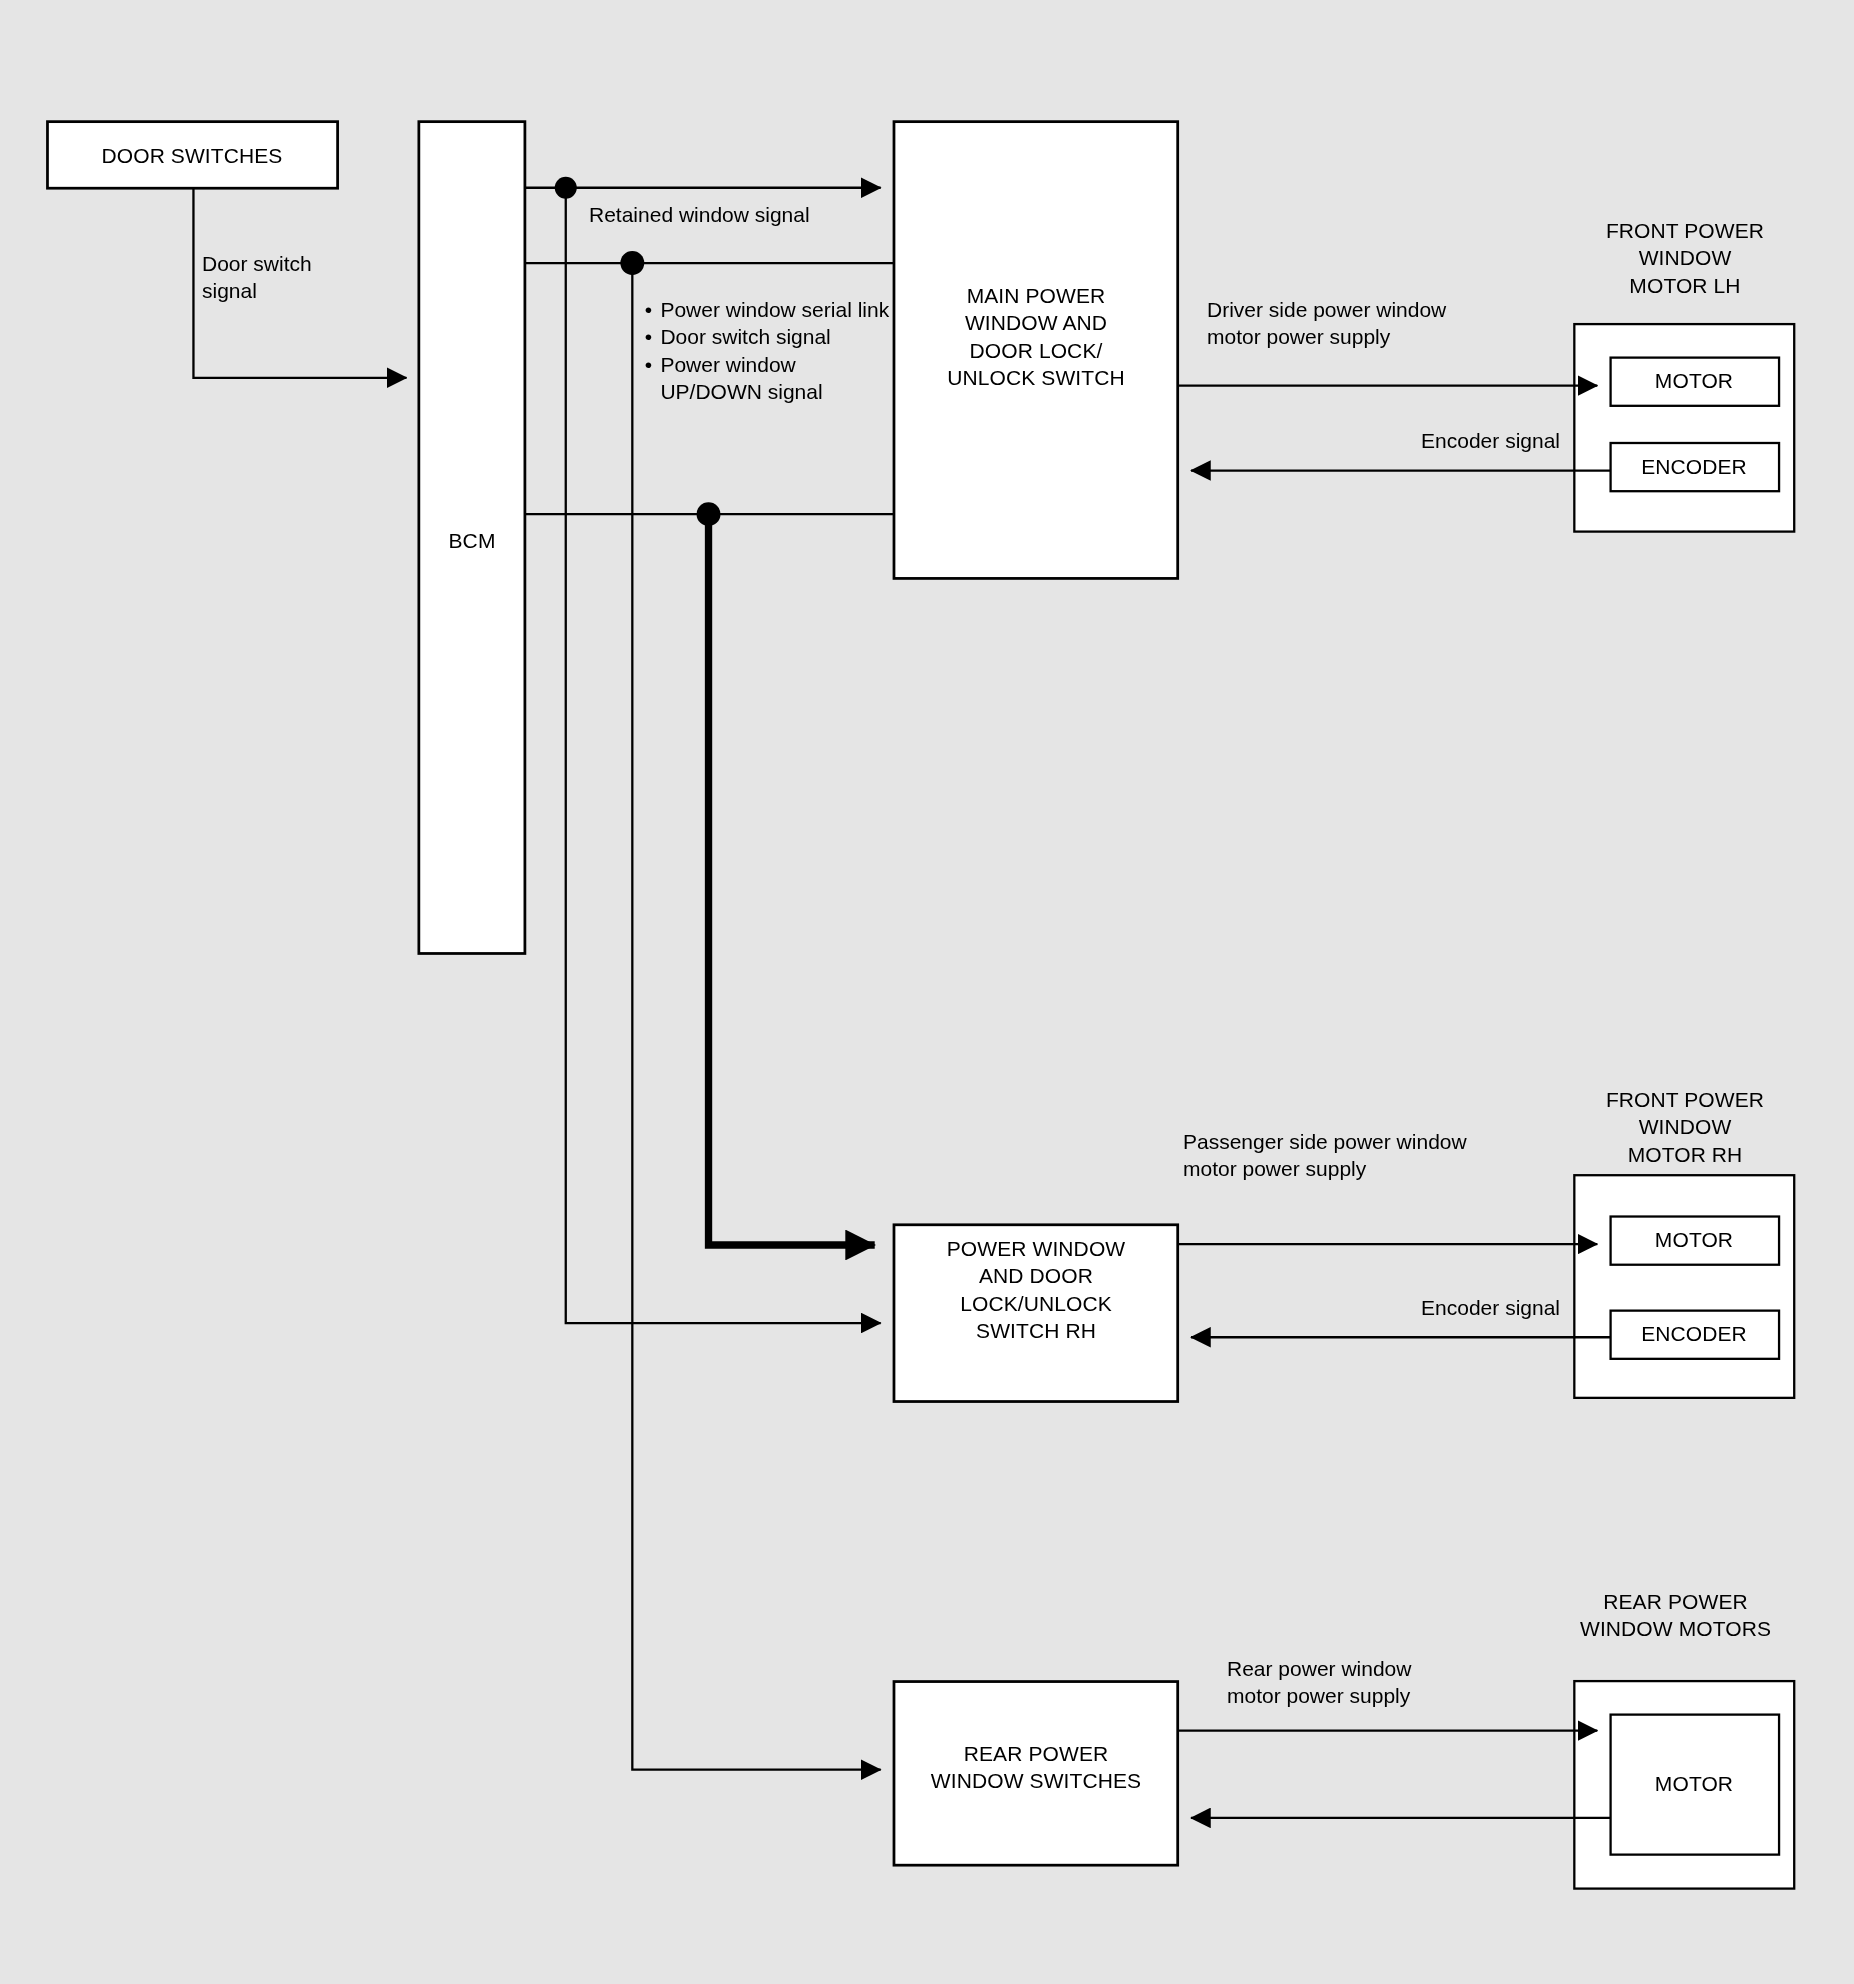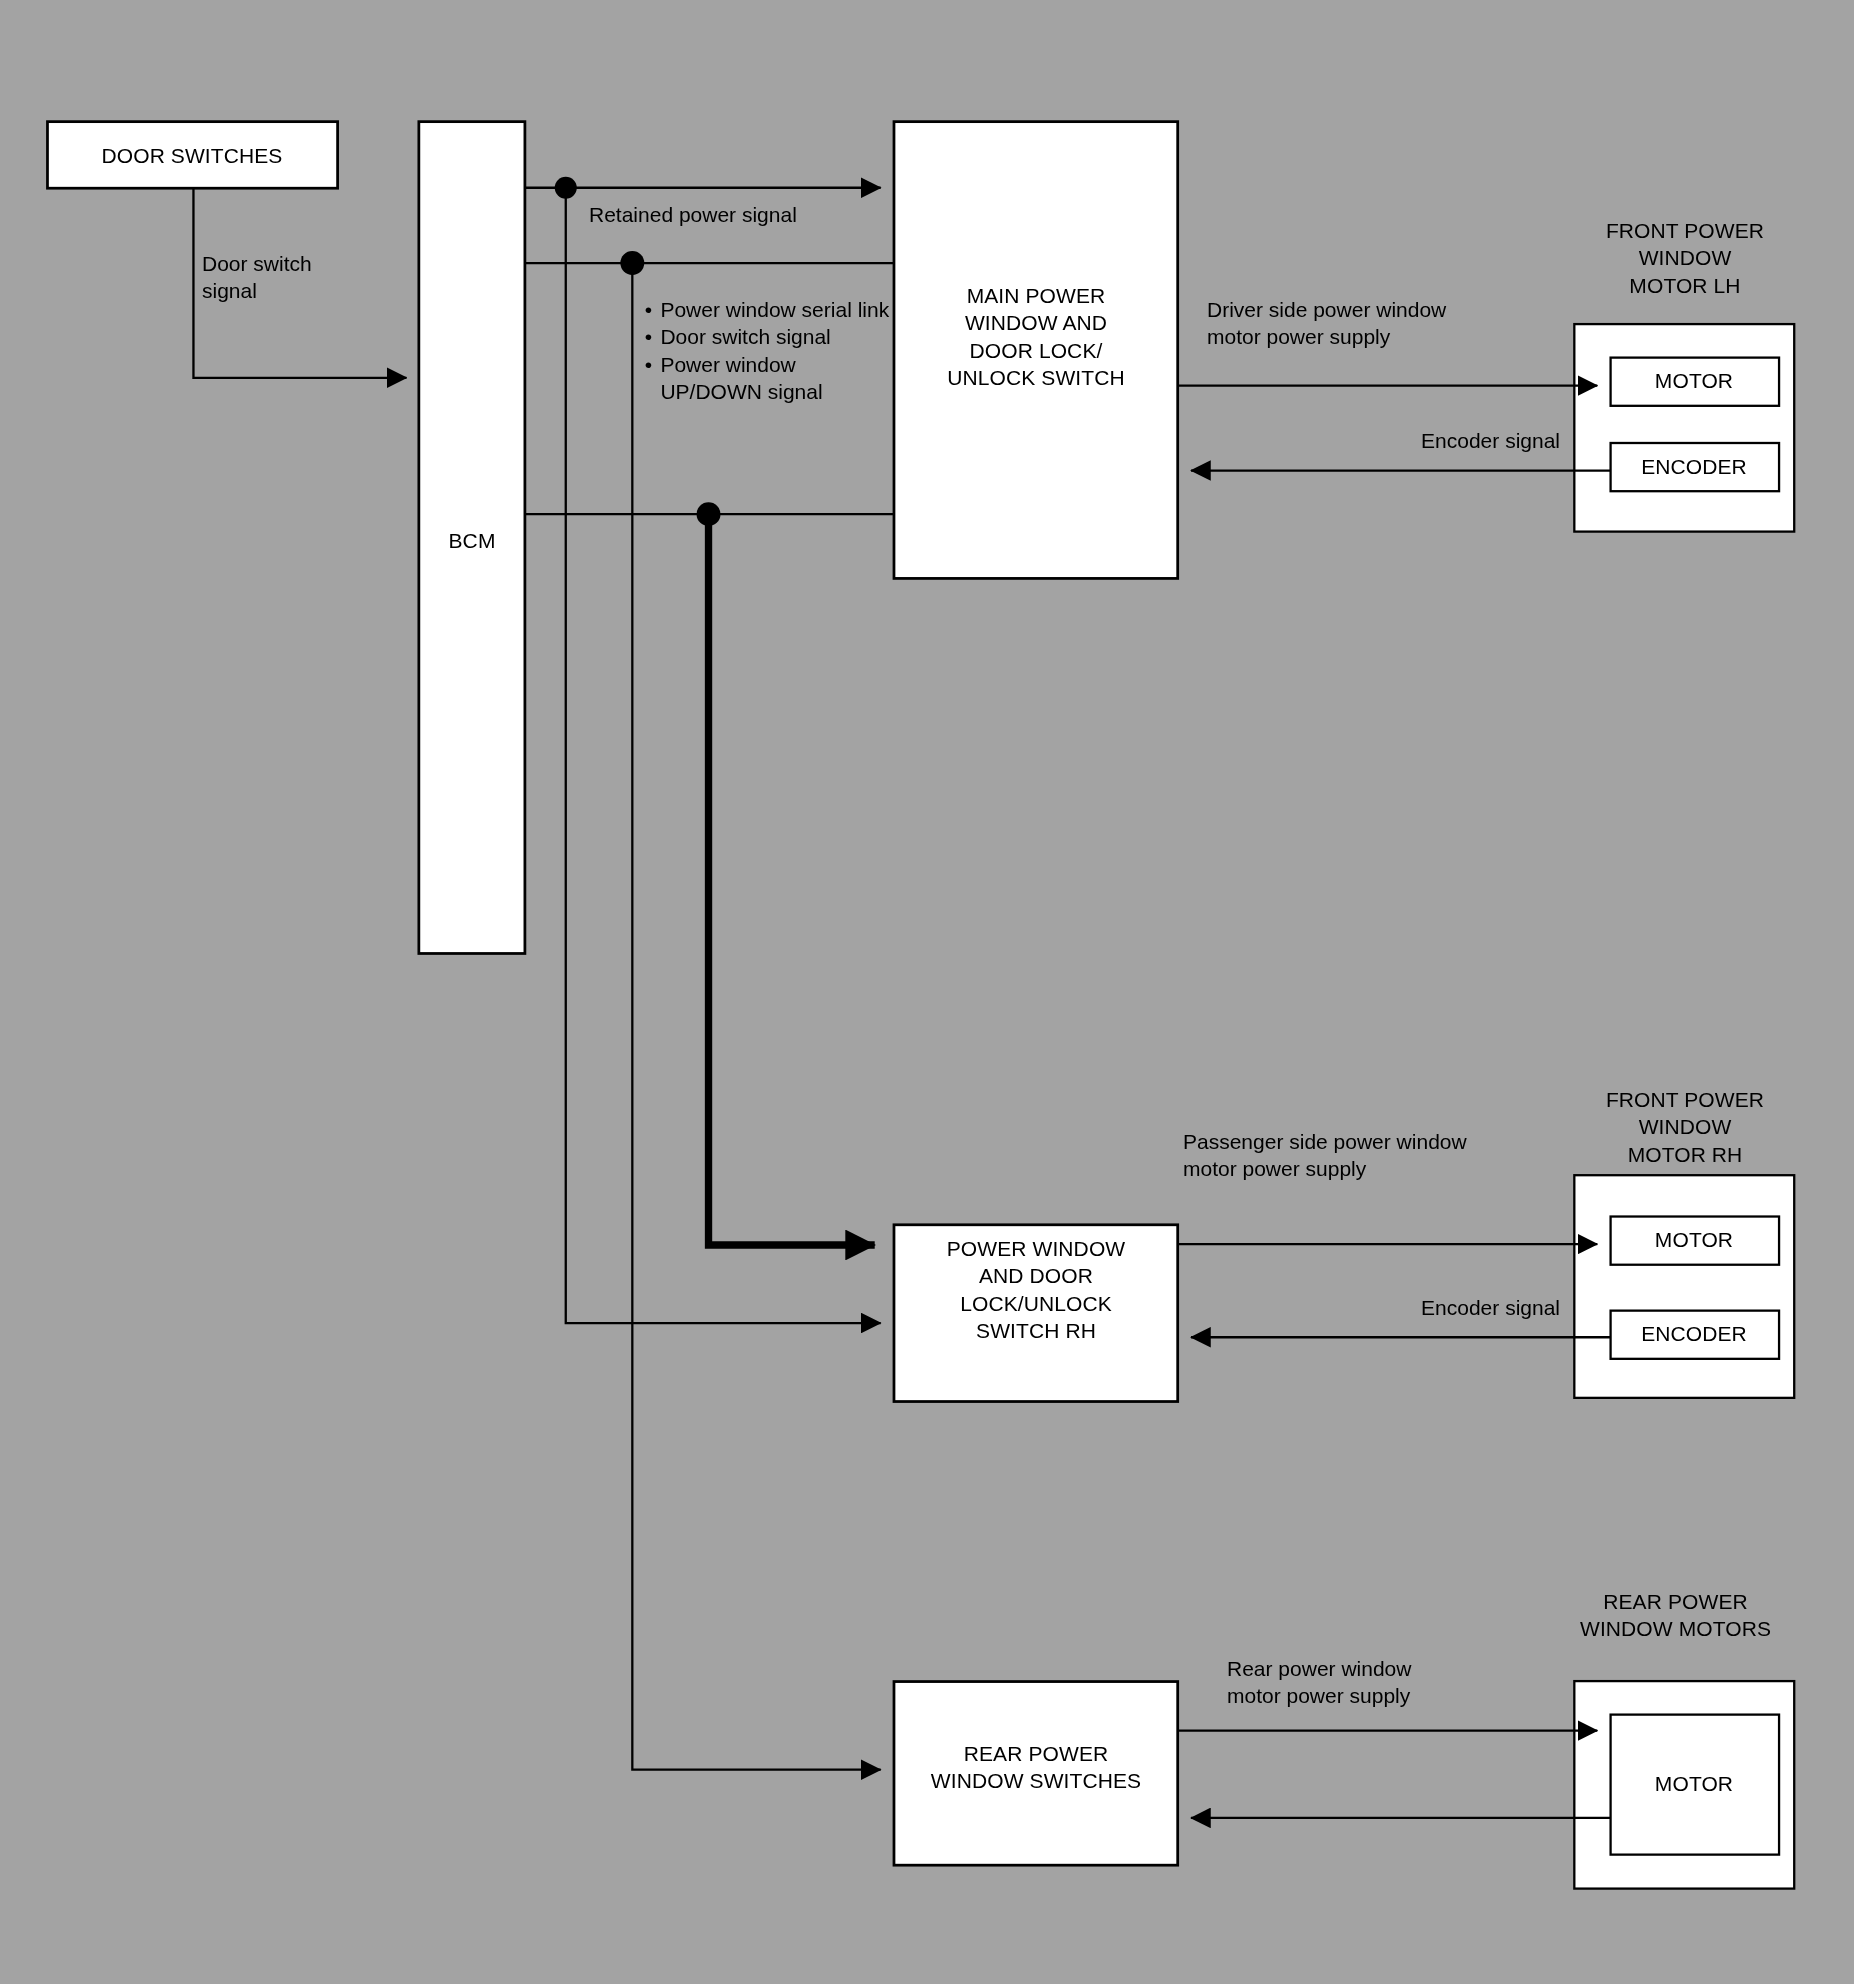--- a/index.html
+++ b/index.html
@@ -12,21 +12,21 @@
     width: 1855px;
     height: 1985px;
     font-family: "Liberation Sans", sans-serif;
     color: #000000;
     overflow: hidden;
   }
   #diagram-root {
     position: relative;
     width: 1855px;
     height: 1985px;
-    background: #a3a3a3;
+    background: #e5e5e5;
   }
   svg#wiring {
     position: absolute;
     left: 0;
     top: 0;
     width: 1855px;
     height: 1985px;
   }
   .box-rect {
     fill: #ffffff;
@@ -163,21 +163,21 @@
     <path class="wire" d="M 3508,3960 L 2594,3960" marker-end="url(#arrowR)"></path>
   </svg>
 
   <div class="lbl lbl-caps" style="left:47px; top:142px; width:290px;">DOOR SWITCHES</div>
 
   <div class="lbl lbl-lower" style="left:202px; top:250px; width:197px;">Door switch
 signal</div>
 
   <div class="lbl lbl-caps" style="left:419px; top:527px; width:106px;">BCM</div>
 
-  <div class="lbl lbl-lower" style="left:589px; top:201px; width:294px;">Retained power signal</div>
+  <div class="lbl lbl-lower" style="left:589px; top:201px; width:294px;">Retained window signal</div>
 
   <ul class="bullet-list" style="left:642px; top:296px; width:257px;">
     <li>Power window
 serial link</li>
     <li>Door switch signal</li>
     <li>Power window
 UP/DOWN signal</li>
   </ul>
 
   <div class="lbl lbl-caps" style="left:894px; top:282px; width:284px;">MAIN POWER

